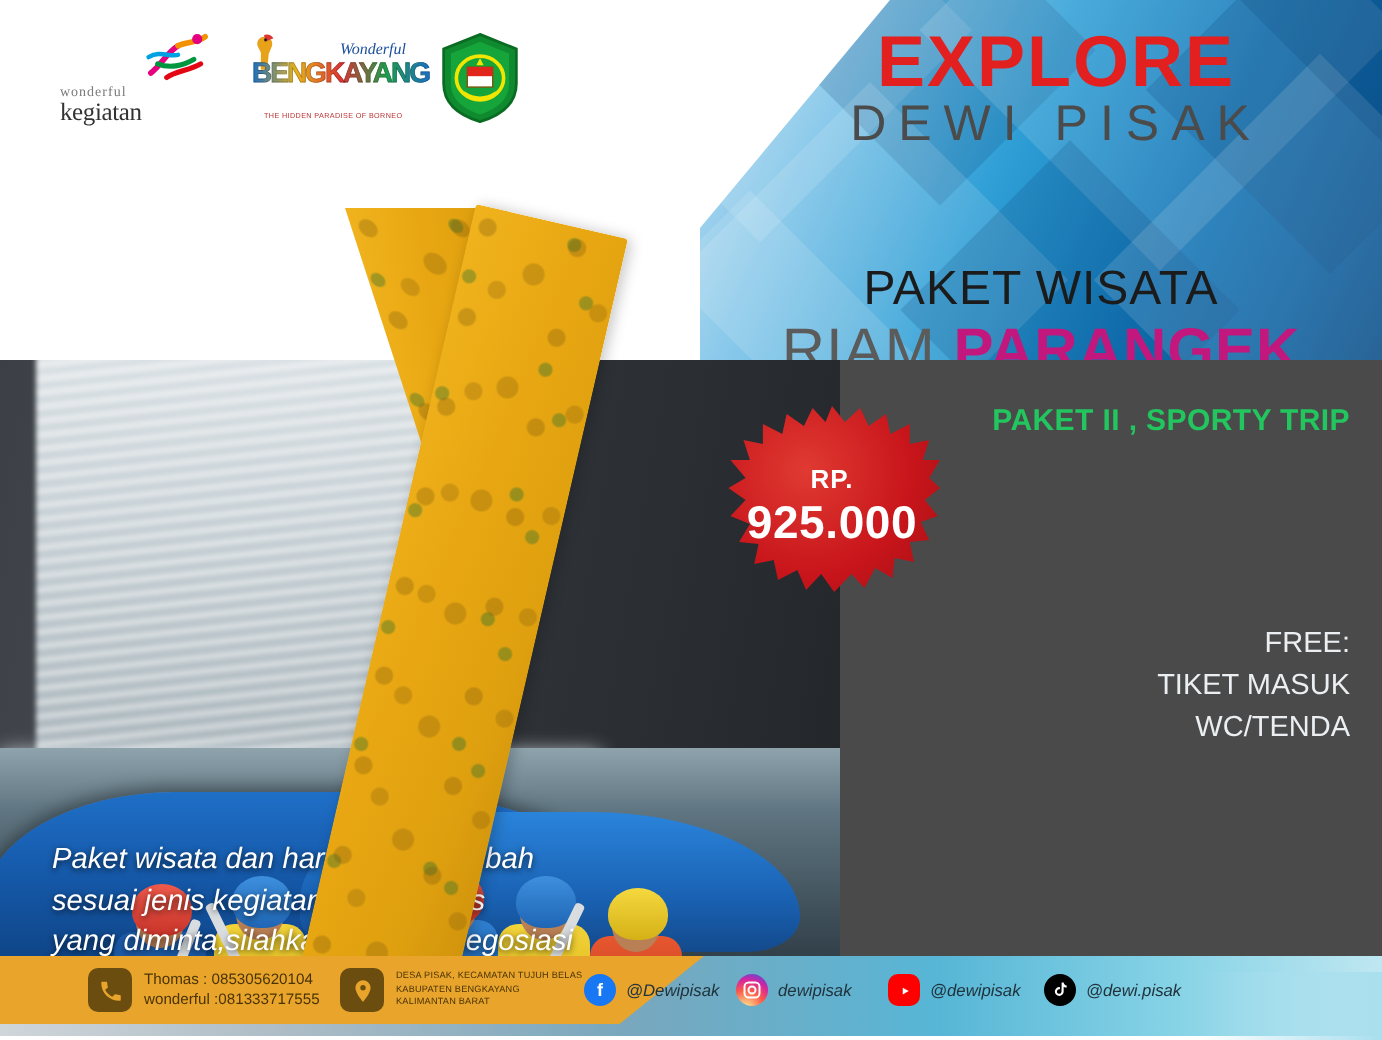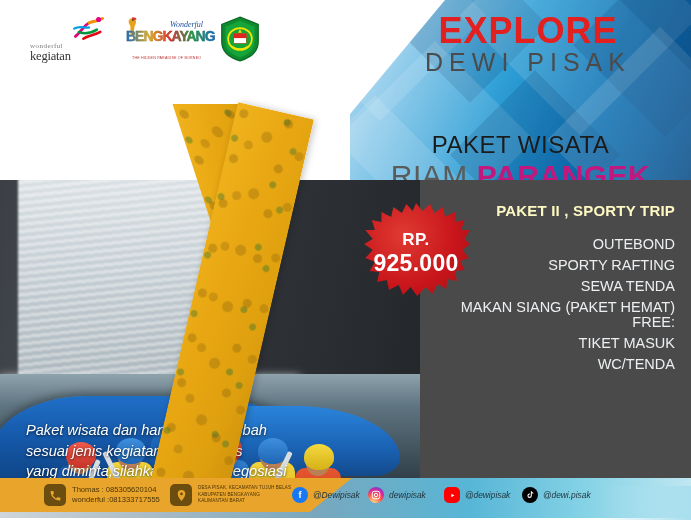--- a/index.html
+++ b/index.html
@@ -103,26 +103,26 @@
 
   
   .badge{position:absolute;left:362px;top:203px;width:108px;height:100px;}
   .badge-star{position:absolute;inset:0;background:radial-gradient(circle at 38% 32%,#e03a32 0%,#c8151b 55%,#9d0f14 100%);
     clip-path:polygon(50% 0%,56% 8%,63% 1%,67% 10%,75% 4%,77% 14%,86% 9%,86% 19%,95% 17%,92% 27%,100% 27%,95% 36%,
       100% 41%,93% 47%,99% 55%,91% 58%,95% 67%,86% 68%,88% 78%,79% 76%,78% 86%,70% 81%,65% 91%,59% 84%,51% 93%,
       45% 84%,38% 92%,34% 82%,25% 87%,23% 77%,14% 79%,16% 69%,7% 68%,12% 59%,3% 55%,10% 47%,2% 41%,10% 36%,
       3% 27%,12% 27%,9% 17%,18% 19%,18% 9%,27% 14%,29% 4%,37% 10%,41% 1%,47% 8%);}
   .badge-txt{position:absolute;inset:0;display:flex;flex-direction:column;align-items:center;justify-content:center;
     color:#fff;line-height:1.05;}
-  .badge-rp{font-size:17px;font-weight:bold;letter-spacing:.5px;margin-bottom:2px;}
+  .badge-rp{font-size:13px;font-weight:bold;letter-spacing:.5px;margin-bottom:2px;}
   .badge-amt{font-size:23px;font-weight:bold;letter-spacing:.3px;}
 
   
   .info-panel{position:absolute;left:420px;top:180px;width:271px;height:306px;background:#4a4a4a;}
-  .info-head{position:absolute;right:16px;top:22px;color:#fef9c3;font-size:15px;font-weight:bold;letter-spacing:.2px;white-space:nowrap;}
+  .info-head{position:absolute;right:16px;top:22px;color:#22c55e;font-size:15px;font-weight:bold;letter-spacing:.2px;white-space:nowrap;}
   .info-list{position:absolute;right:16px;top:54px;text-align:right;color:#eceff1;font-size:14.5px;line-height:1.45;}
   .free-block{position:absolute;right:16px;top:132px;text-align:right;color:#eceff1;font-size:14.5px;line-height:1.45;margin-left:28px;}
 
   
   .caption{position:absolute;left:26px;top:420px;width:320px;color:#ffffff;font-style:italic;
     font-size:14.6px;line-height:1.42;text-shadow:0 1px 3px rgba(0,0,0,.75);}
 
   
   .footer{position:absolute;left:0;top:478px;width:691px;height:40px;
     background:linear-gradient(90deg,#cfd6da 0%,#aebdc6 20%,#79a7bd 45%,#57b6d6 68%,#86d3e6 85%,#bfe7f1 100%);}
@@ -265,26 +265,20 @@
 
     <div class="caption" style="position:absolute;left:26px;top:240px;width:320px">
       <div>Paket wisata dan harga bisa berubah</div>
       <div>sesuai jenis kegiatan dan sevices</div>
       <div>yang diminta,silahkan lakukan negosiasi</div>
     </div>
   </div>
 
   <div class="info-panel">
     <div class="info-head">PAKET II   ,   SPORTY TRIP</div>
-    <div class="info-list">
-      <div>OUTEBOND</div>
-      <div>SPORTY RAFTING</div>
-      <div>SEWA TENDA</div>
-      <div>MAKAN SIANG (PAKET HEMAT)</div>
-    </div>
     <div class="free-block">
       <div>FREE:</div>
       <div>TIKET MASUK</div>
       <div>WC/TENDA</div>
     </div>
   </div>
 
   <div class="ribbon">
     <div class="rib-seg rib-a"></div>
     <div class="rib-seg rib-b"></div>

